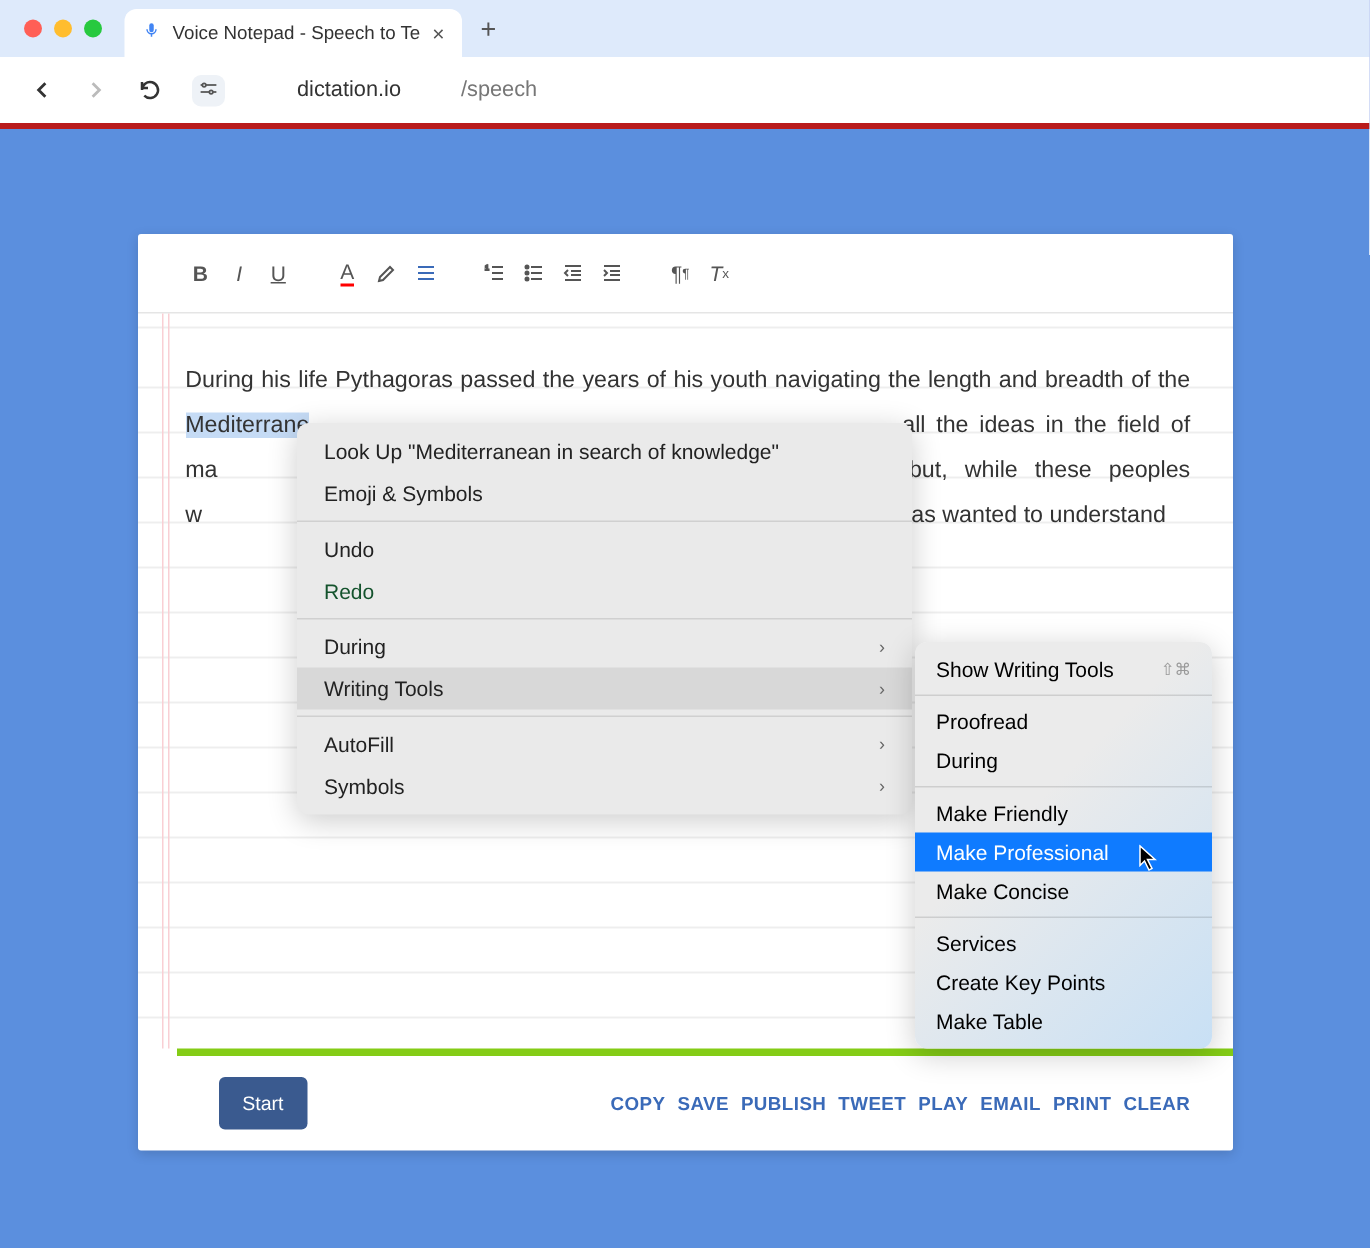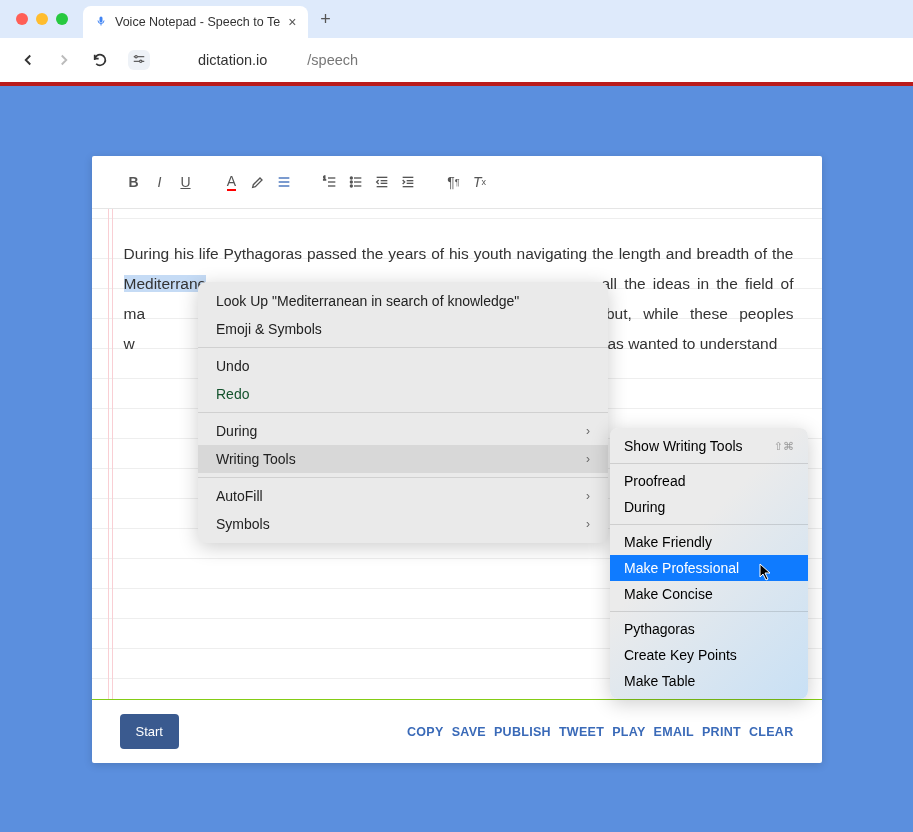--- a/index.html
+++ b/index.html
@@ -178,21 +178,22 @@
       color: #333;
       text-align: justify;
     }
     .highlighted {
       background: #c5dbf5;
     }
     .bottom-bar {
       display: flex;
       align-items: center;
       padding: 14px 28px;
-      border-top: 1px solid #84cc16;
+      border-top: 5px solid #84cc16;
+      margin-left: 26px;
     }
     .start-btn {
       background: #3a5a8f;
       color: #fff;
       border: none;
       padding: 10px 16px;
       border-radius: 4px;
       font-size: 13px;
       font-weight: 500;
     }
@@ -486,21 +487,21 @@
         <span>Make Friendly</span>
       </div>
     <div class="sm-item selected">
         <span>Make Professional</span>
       </div>
     <div class="sm-item">
         <span>Make Concise</span>
       </div>
     <div class="sm-sep"></div>
     <div class="sm-item">
-        <span>Pythagoras</span>
+        <span>Services</span>
       </div>
     <div class="sm-item">
         <span>Create Key Points</span>
       </div>
     <div class="sm-item">
         <span>Make Table</span>
       </div>
   </div>
 
   <div class="cursor-arrow">

